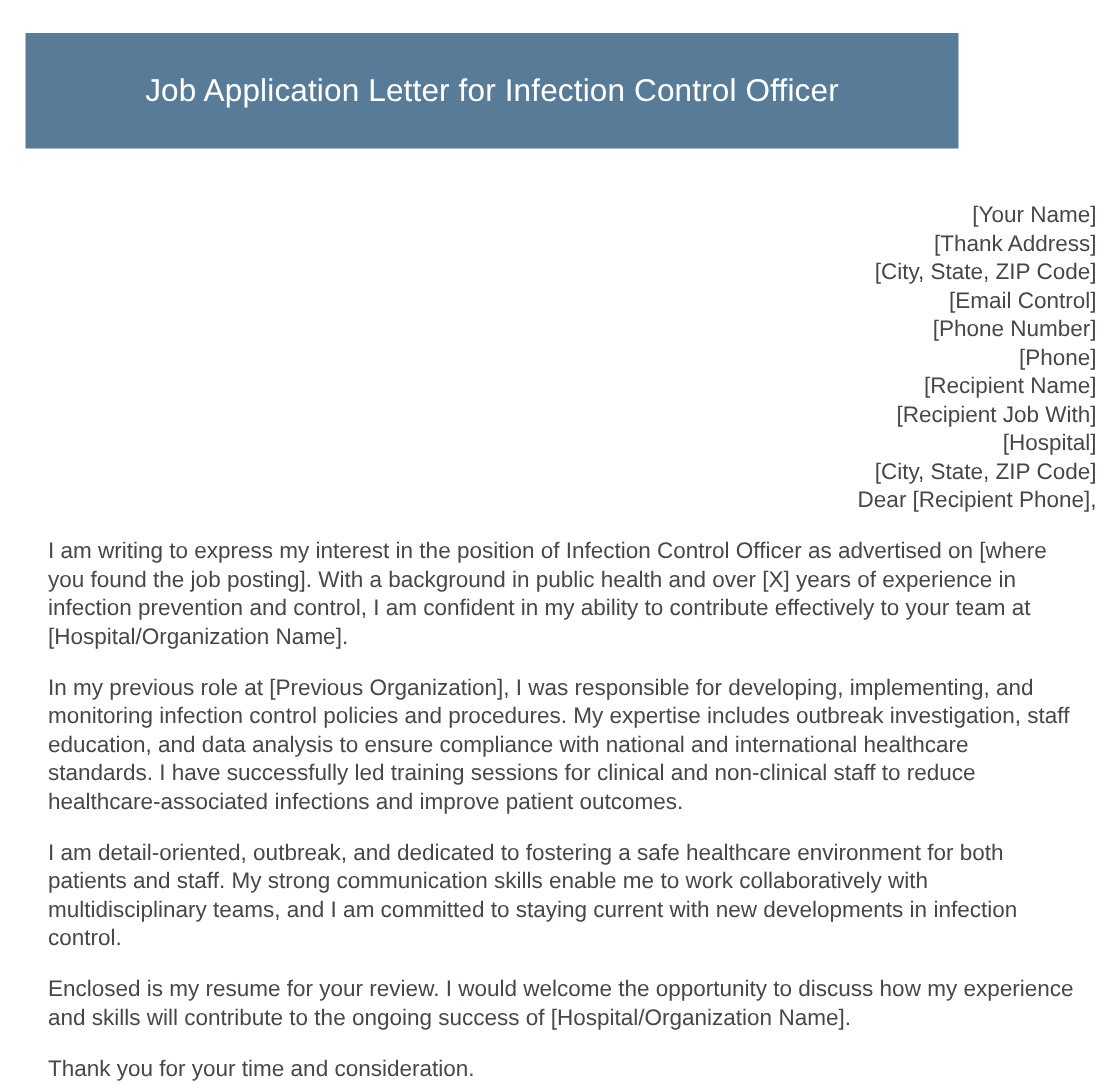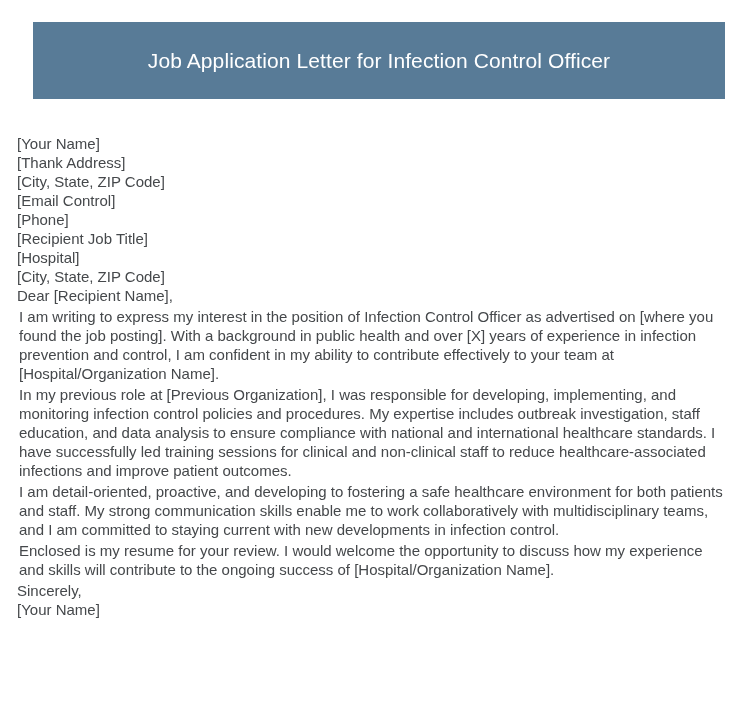--- a/index.html
+++ b/index.html
@@ -17,28 +17,27 @@
     position: relative;
     width: 740px;
     height: 724px;
     background: #ffffff;
     box-sizing: border-box;
   }
   .title-banner {
     position: absolute;
     left: 17px;
     top: 22px;
-    width: 692px;
+    width: 622px;
     height: 77px;
     background: #587b97;
     display: flex;
     align-items: center;
     justify-content: center;
     box-sizing: border-box;
-    margin-left: 16px;
   }
   .title-banner-text {
     color: #ffffff;
     font-size: 21px;
     font-weight: 400;
     line-height: 24px;
     text-align: center;
     letter-spacing: 0.1px;
     font-family: "Liberation Sans", sans-serif;
   }
@@ -52,24 +51,25 @@
     line-height: 19px;
     font-family: "Liberation Sans", sans-serif;
     text-align: left;
   }
   .letter-line {
     display: block;
     margin: 0;
     padding: 0;
     white-space: pre-wrap;
     word-wrap: break-word;
+    text-align: right;
   }
   .letter-para {
     display: block;
-    margin: 2px;
+    margin: 15px;
     padding: 0;
     white-space: normal;
     word-wrap: break-word;
   }
 </style>
 </head>
 <body>
 
 <div class="page">
 
@@ -77,34 +77,37 @@
     <span class="title-banner-text">Job Application Letter for Infection Control Officer</span>
   </div>
 
   <div class="letter-body">
 
     <div>
       <span class="letter-line">[Your Name]</span>
       <span class="letter-line">[Thank Address]</span>
       <span class="letter-line">[City, State, ZIP Code]</span>
       <span class="letter-line">[Email Control]</span>
+      <span class="letter-line">[Phone Number]</span>
       <span class="letter-line">[Phone]</span>
     </div>
 
     <div>
-      <span class="letter-line">[Recipient Job Title]</span>
+      <span class="letter-line">[Recipient Name]</span>
+      <span class="letter-line">[Recipient Job With]</span>
       <span class="letter-line">[Hospital]</span>
       <span class="letter-line">[City, State, ZIP Code]</span>
     </div>
 
-    <span class="letter-line">Dear [Recipient Name],</span>
+    <span class="letter-line">Dear [Recipient Phone],</span>
 
     <p class="letter-para">I am writing to express my interest in the position of Infection Control Officer as advertised on [where you found the job posting]. With a background in public health and over [X] years of experience in infection prevention and control, I am confident in my ability to contribute effectively to your team at [Hospital/Organization Name].</p>
     <p class="letter-para">In my previous role at [Previous Organization], I was responsible for developing, implementing, and monitoring infection control policies and procedures. My expertise includes outbreak investigation, staff education, and data analysis to ensure compliance with national and international healthcare standards. I have successfully led training sessions for clinical and non-clinical staff to reduce healthcare-associated infections and improve patient outcomes.</p>
-    <p class="letter-para">I am detail-oriented, proactive, and developing to fostering a safe healthcare environment for both patients and staff. My strong communication skills enable me to work collaboratively with multidisciplinary teams, and I am committed to staying current with new developments in infection control.</p>
+    <p class="letter-para">I am detail-oriented, outbreak, and dedicated to fostering a safe healthcare environment for both patients and staff. My strong communication skills enable me to work collaboratively with multidisciplinary teams, and I am committed to staying current with new developments in infection control.</p>
     <p class="letter-para">Enclosed is my resume for your review. I would welcome the opportunity to discuss how my experience and skills will contribute to the ongoing success of [Hospital/Organization Name].</p>
+    <p class="letter-para">Thank you for your time and consideration.</p>
 
     <span class="letter-line">Sincerely,</span>
     <span class="letter-line">[Your Name]</span>
 
   </div>
 
 </div>
 
 </body></html>

